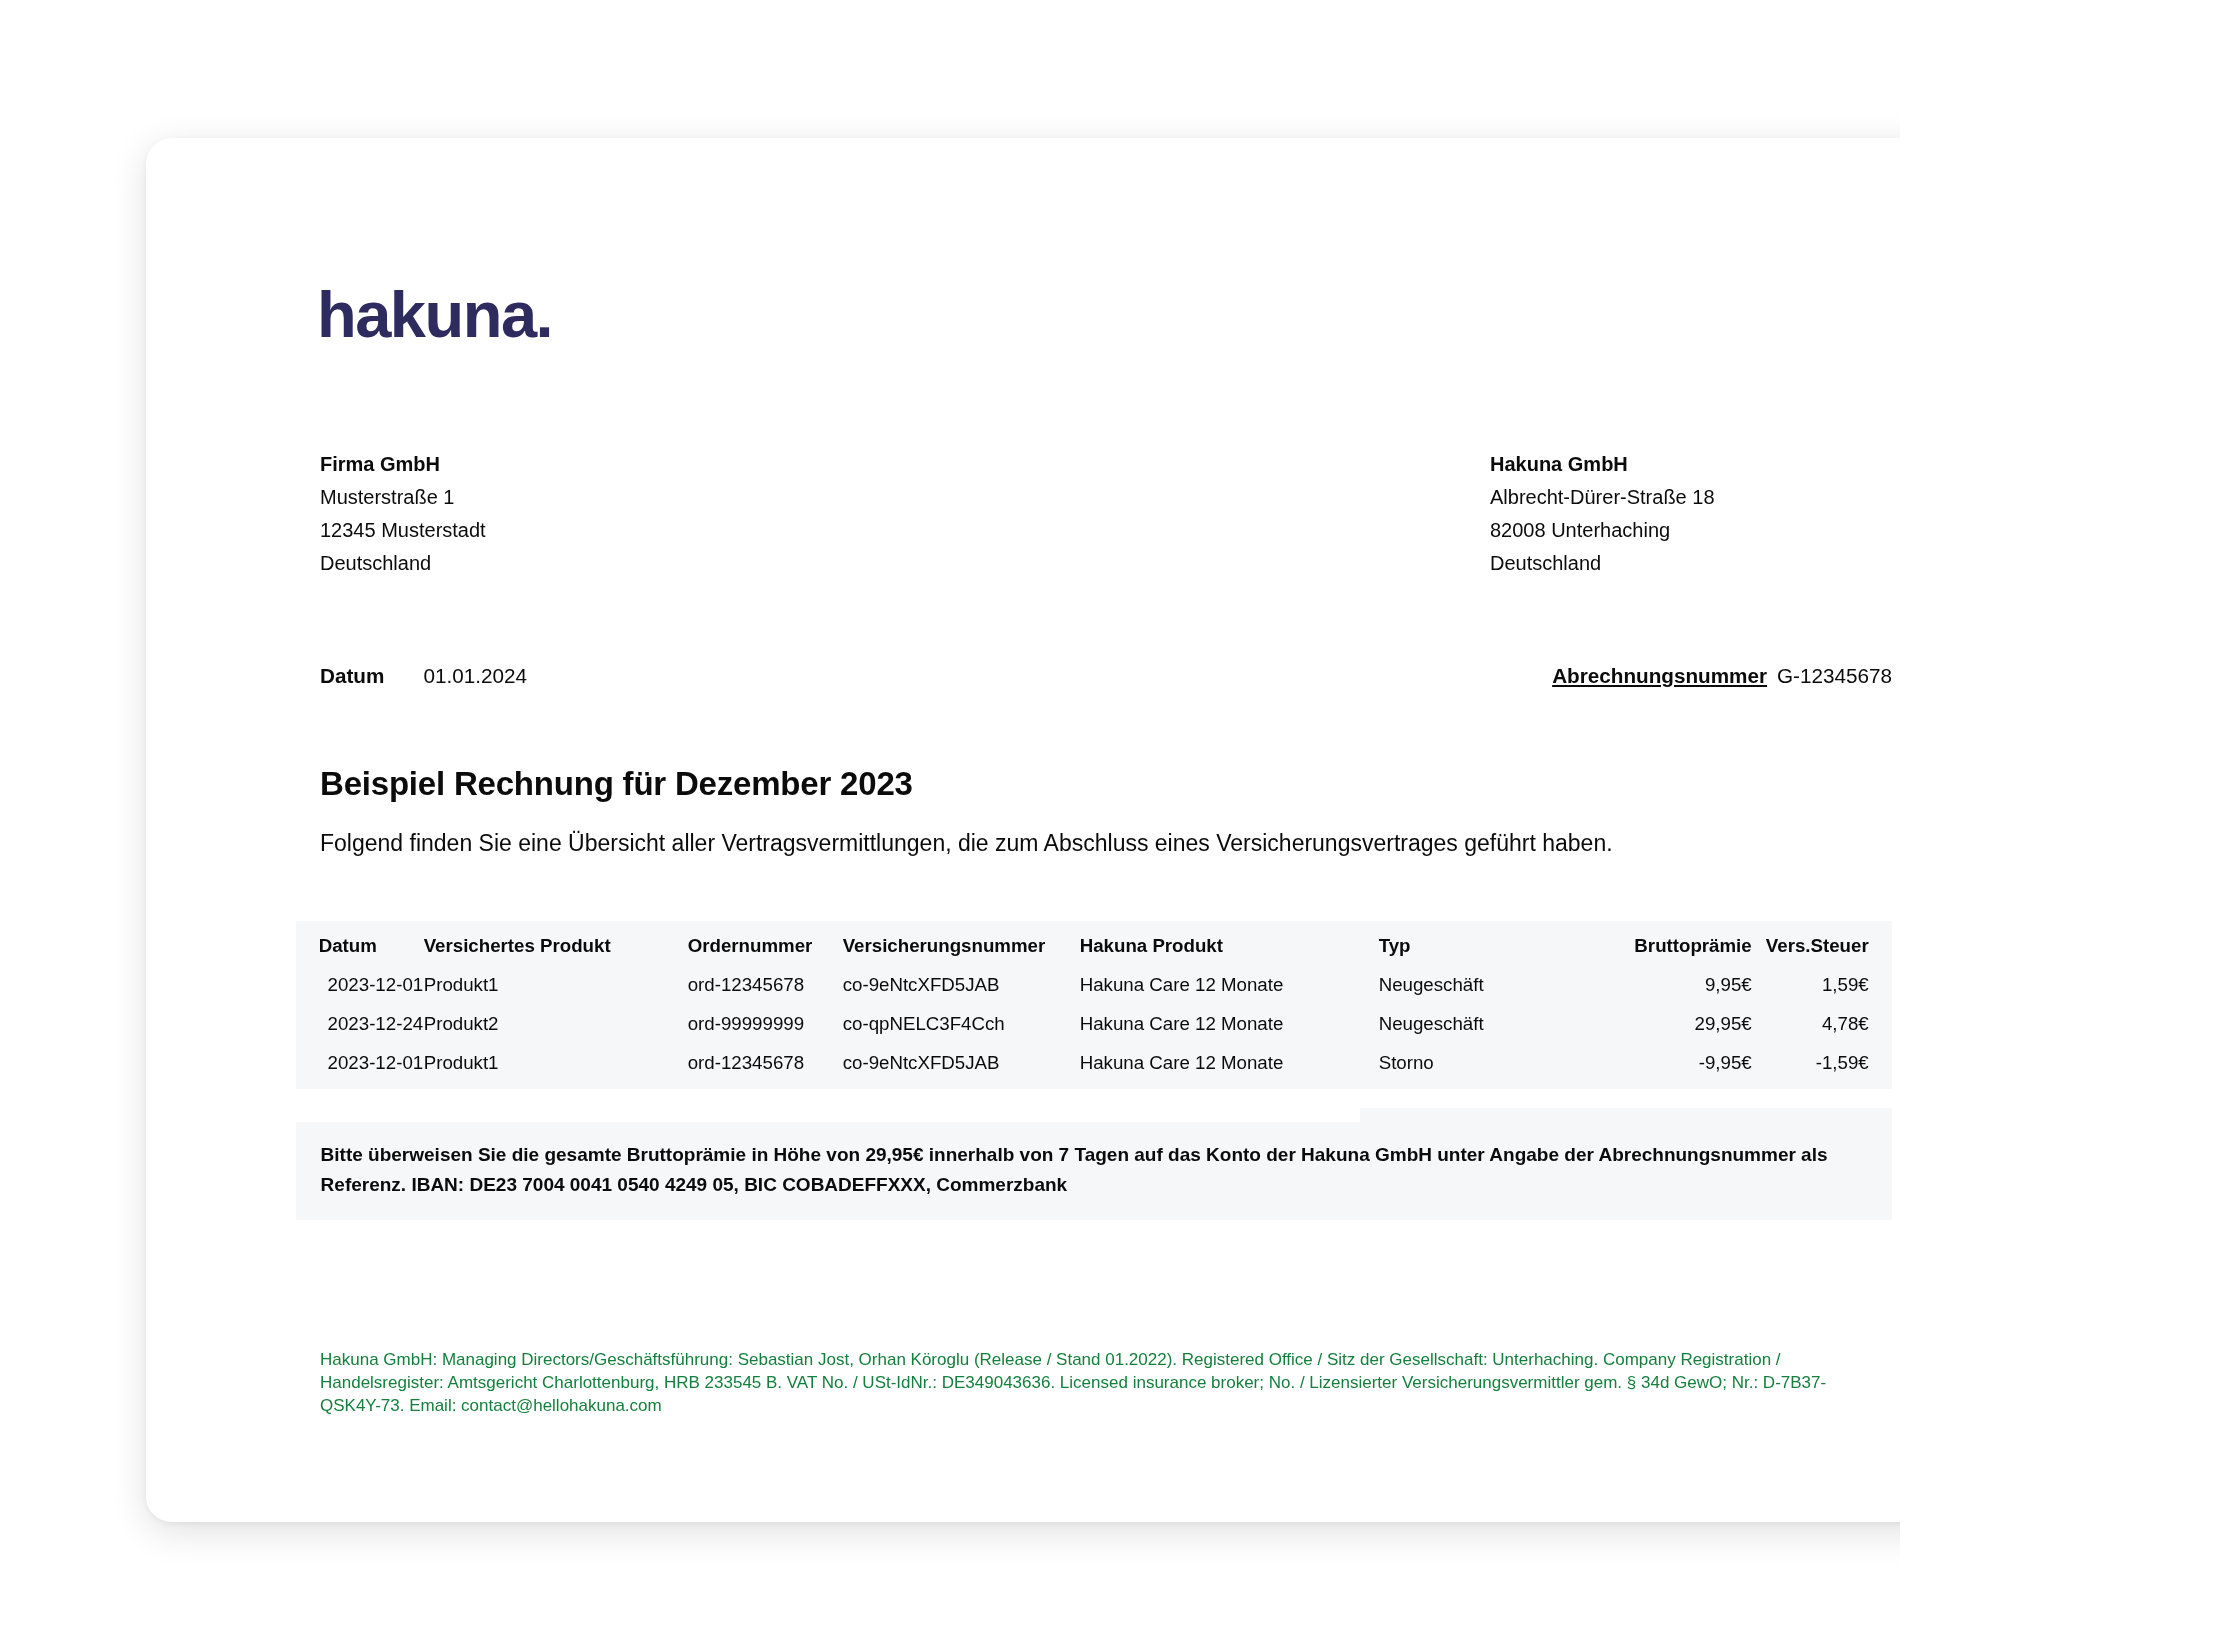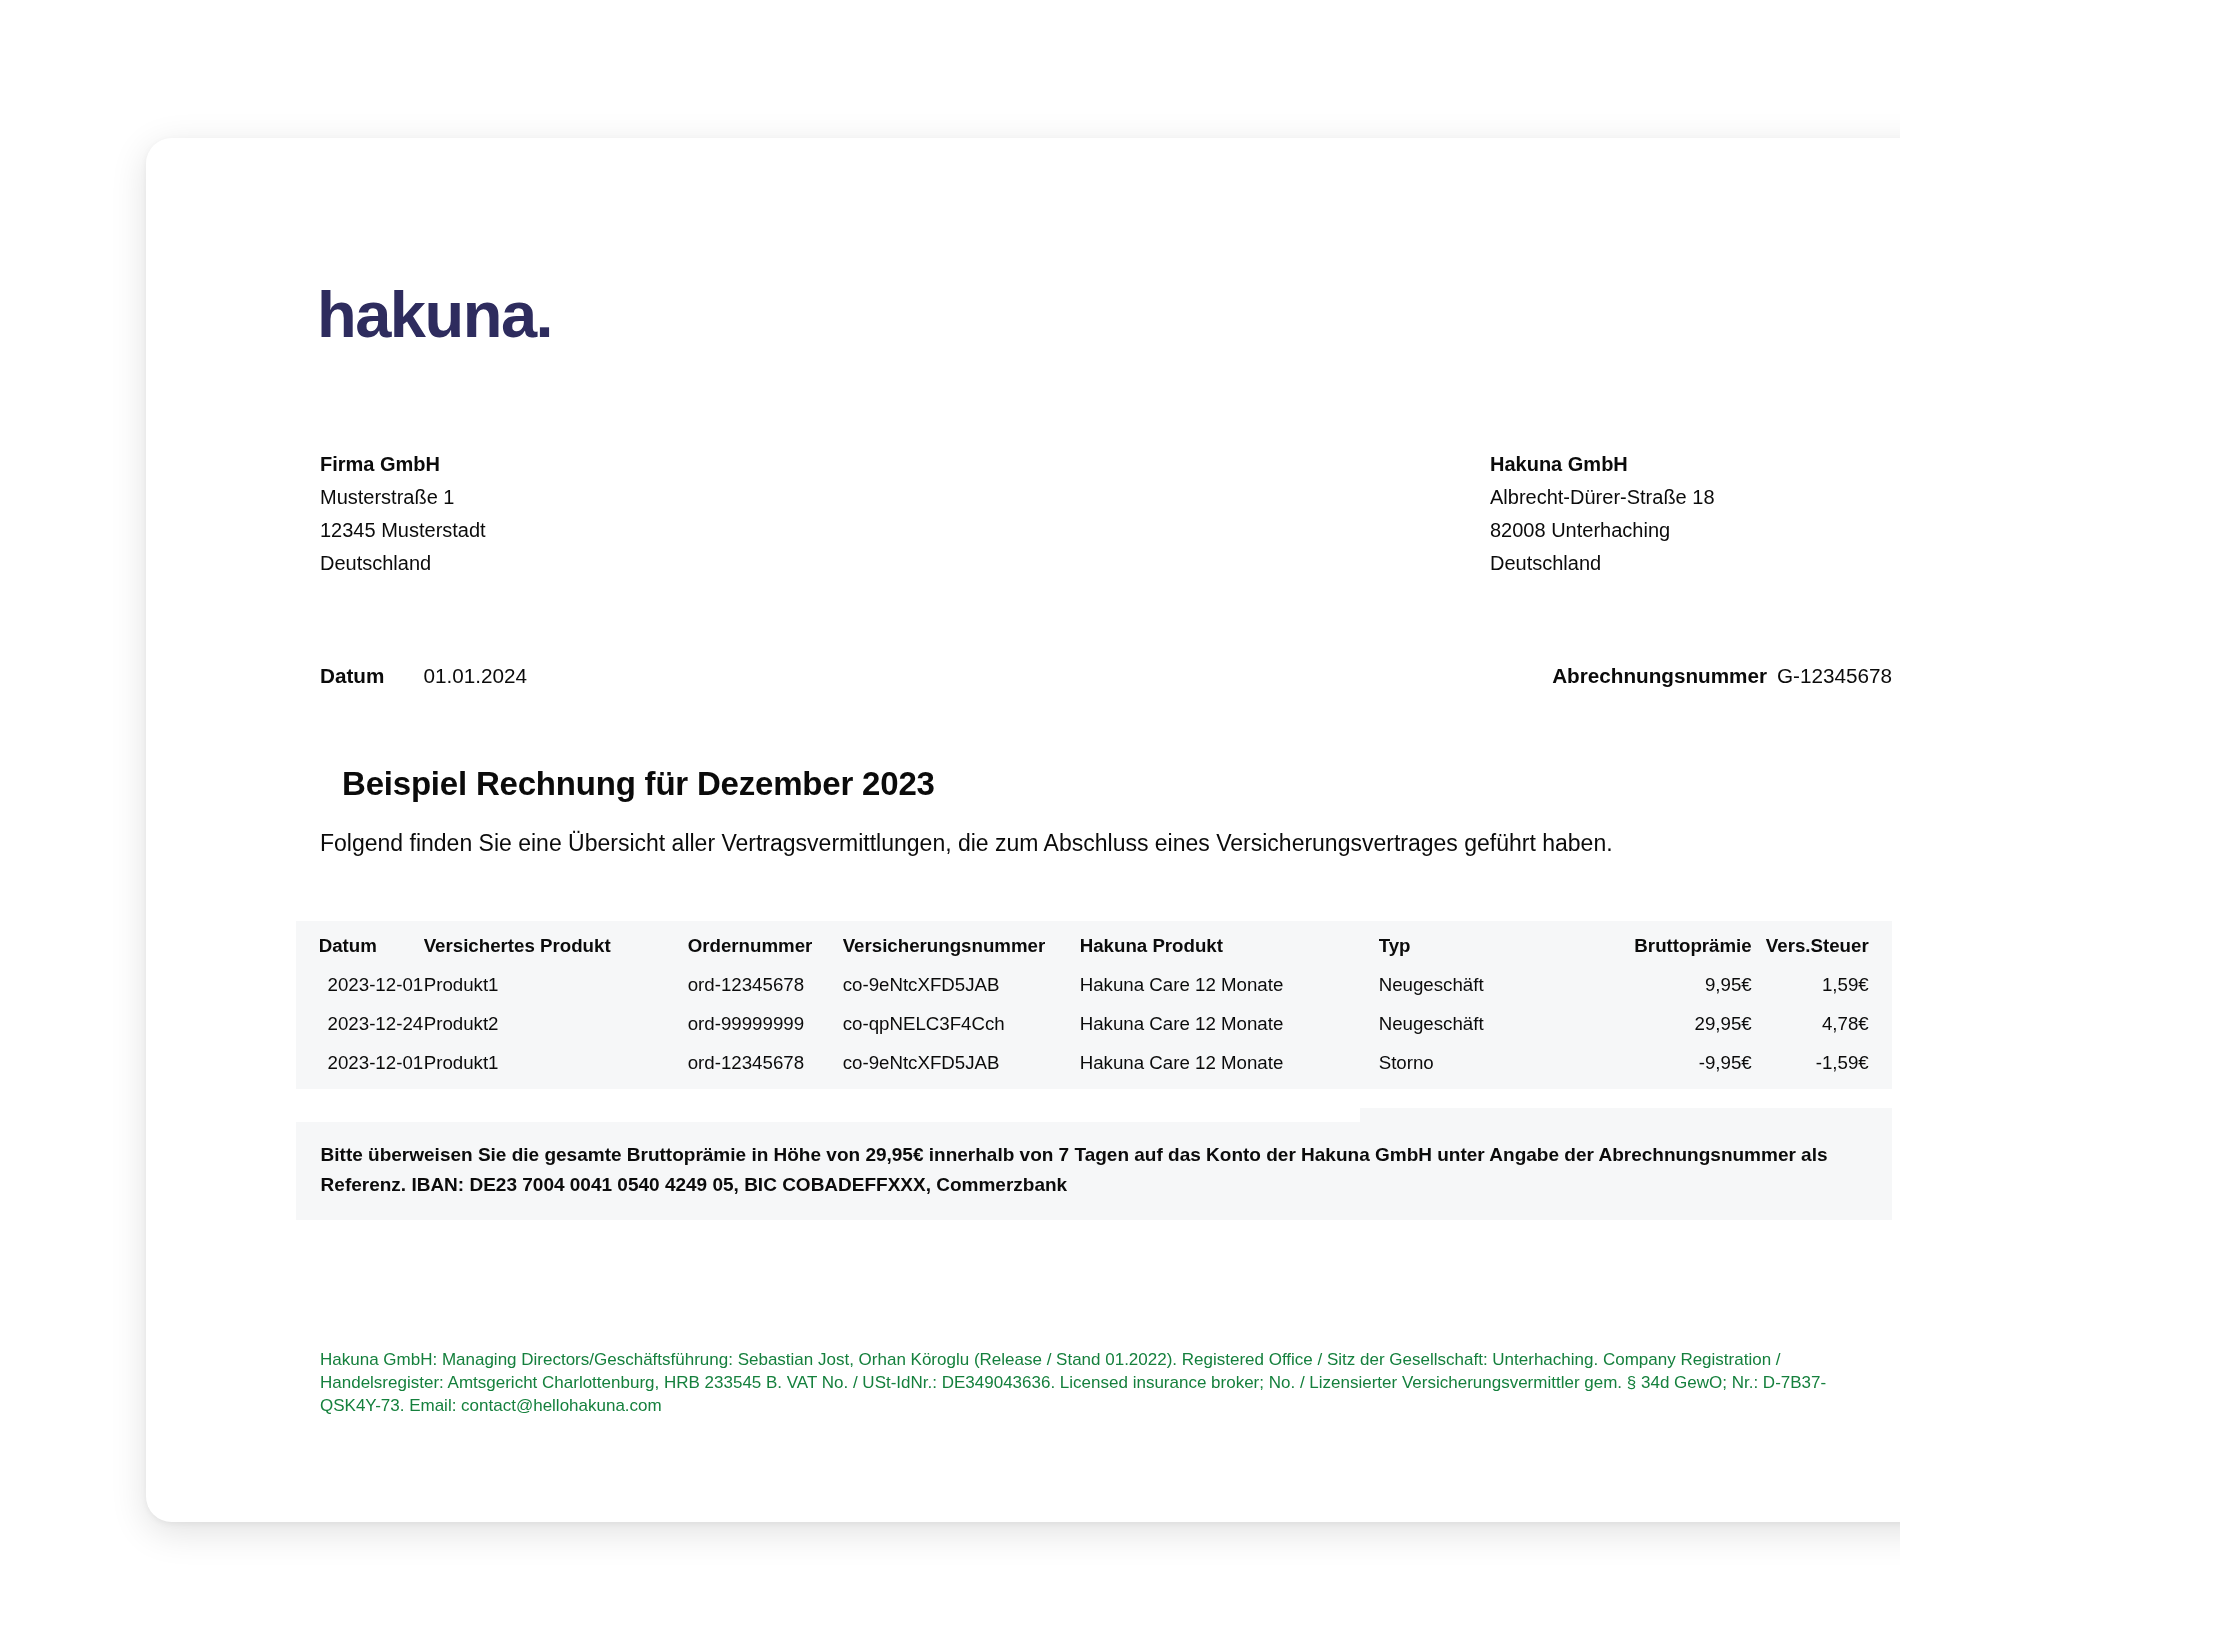--- a/index.html
+++ b/index.html
@@ -28,25 +28,25 @@
   .address { position: absolute; top: 310px; font-size: 20px; line-height: 33px; }
   .address.left  { left: 174px; }
   .address.right { left: 1344px; }
   .address .name { font-weight: 700; }
 
   .meta-row { position: absolute; top: 524px; left: 174px; right: 191px; font-size: 20.7px; line-height: 27.6px; }
   .meta-left  { position: absolute; left: 0; top: 0; }
   .meta-right { position: absolute; right: 0; top: 0; text-align: right; }
   .meta-label { font-weight: 700; }
   .meta-left .meta-label { margin-right: 39px; }
-  .meta-right .meta-label { margin-right: 9.9px; }
+  .meta-right .meta-label { margin-right: 9.9px; text-decoration: underline; }
 
   .title {
     position: absolute; top: 627px; left: 174px;
-    font-size: 33px; font-weight: 700; letter-spacing: -0.2px; margin-left: 22px;
+    font-size: 33px; font-weight: 700; letter-spacing: -0.2px;
   }
   .subtitle {
     position: absolute; top: 693px; left: 174px;
     font-size: 23px; line-height: 25.6px;
   }
 
   .table-block {
     position: absolute; top: 783px; left: 150px;
     width: 1596px;
     background: #f6f7f8;

